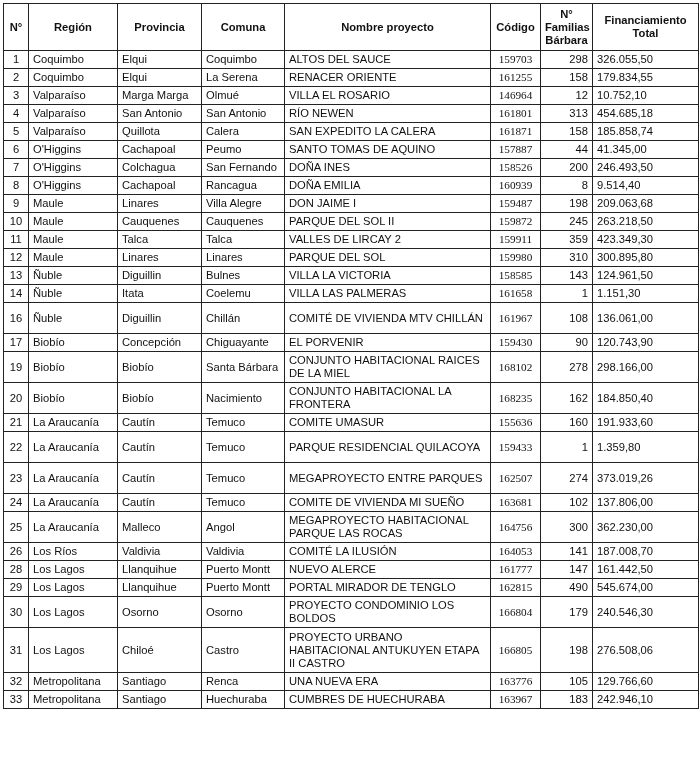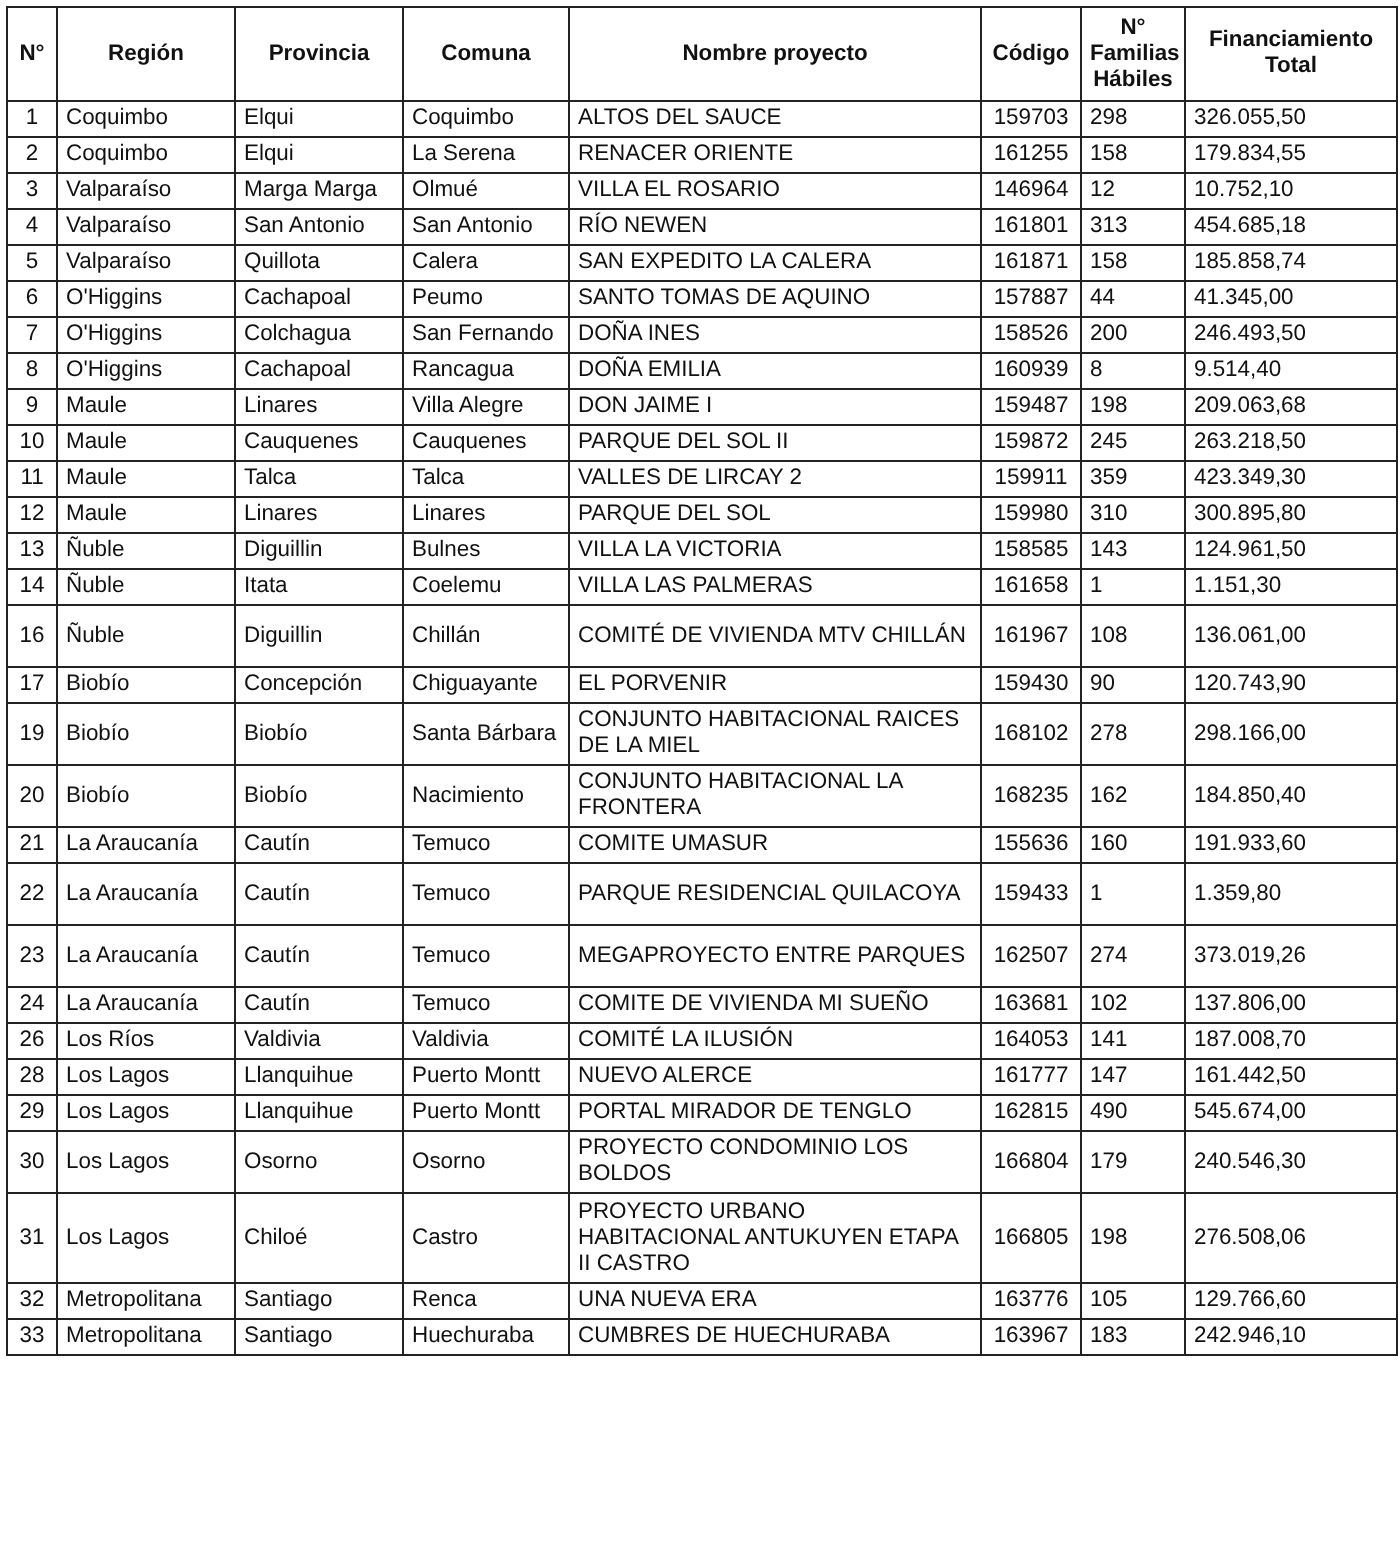--- a/index.html
+++ b/index.html
@@ -7,22 +7,22 @@
   table.proj {
     position: absolute; left: 3px; top: 3px;
     border-collapse: collapse; table-layout: fixed;
     width: 695px; font-size: 11.2px; line-height: 12.5px;
   }
   table.proj th, table.proj td {
     border: 1px solid #222; padding: 1px 4px; vertical-align: middle;
     overflow: hidden;
   }
   table.proj th { font-weight: bold; text-align: center; font-size: 11.2px; height: 44px; line-height: 13px; }
-  td.cod { text-align: center; }
-  td.fam { text-align: left; }
+  td.cod { text-align: center; font-family: Liberation Serif, serif; }
+  td.fam { text-align: right; }
   td.fin { text-align: left; }
   td.n { text-align: center; padding: 1px 2px; }
   tr.r1 td { height: 15px; }
   tr.r2 td { height: 28px; }
   tr.r3 td { height: 42px; }
   td.name { line-height: 13px; }
 </style>
 </head>
 <body>
 
@@ -41,21 +41,21 @@
     <tr>
       <th>N°</th>
       <th>Región</th>
       <th>Provincia</th>
       <th>Comuna</th>
       <th>Nombre proyecto</th>
       <th>Código</th>
       <th>
         <span>N°</span><br>
         <span>Familias</span><br>
-        <span>Hábiles</span>
+        <span>Bárbara</span>
       </th>
       <th>
         <span>Financiamiento</span><br>
         <span>Total</span>
       </th>
     </tr>
   </thead>
   <tbody id="tbody">
       <tr class="r1">
         <td class="n">1</td>
@@ -269,20 +269,30 @@
       </tr>
       <tr class="r1">
         <td class="n">24</td>
         <td>La Araucanía</td>
         <td>Cautín</td>
         <td>Temuco</td>
         <td class="name">COMITE  DE VIVIENDA MI SUEÑO</td>
         <td class="cod">163681</td>
         <td class="fam">102</td>
         <td class="fin">137.806,00</td>
+      </tr>
+      <tr class="r2">
+        <td class="n">25</td>
+        <td>La Araucanía</td>
+        <td>Malleco</td>
+        <td>Angol</td>
+        <td class="name">MEGAPROYECTO HABITACIONAL PARQUE LAS ROCAS</td>
+        <td class="cod">164756</td>
+        <td class="fam">300</td>
+        <td class="fin">362.230,00</td>
       </tr>
       <tr class="r1">
         <td class="n">26</td>
         <td>Los Ríos</td>
         <td>Valdivia</td>
         <td>Valdivia</td>
         <td class="name">COMITÉ LA ILUSIÓN</td>
         <td class="cod">164053</td>
         <td class="fam">141</td>
         <td class="fin">187.008,70</td>

